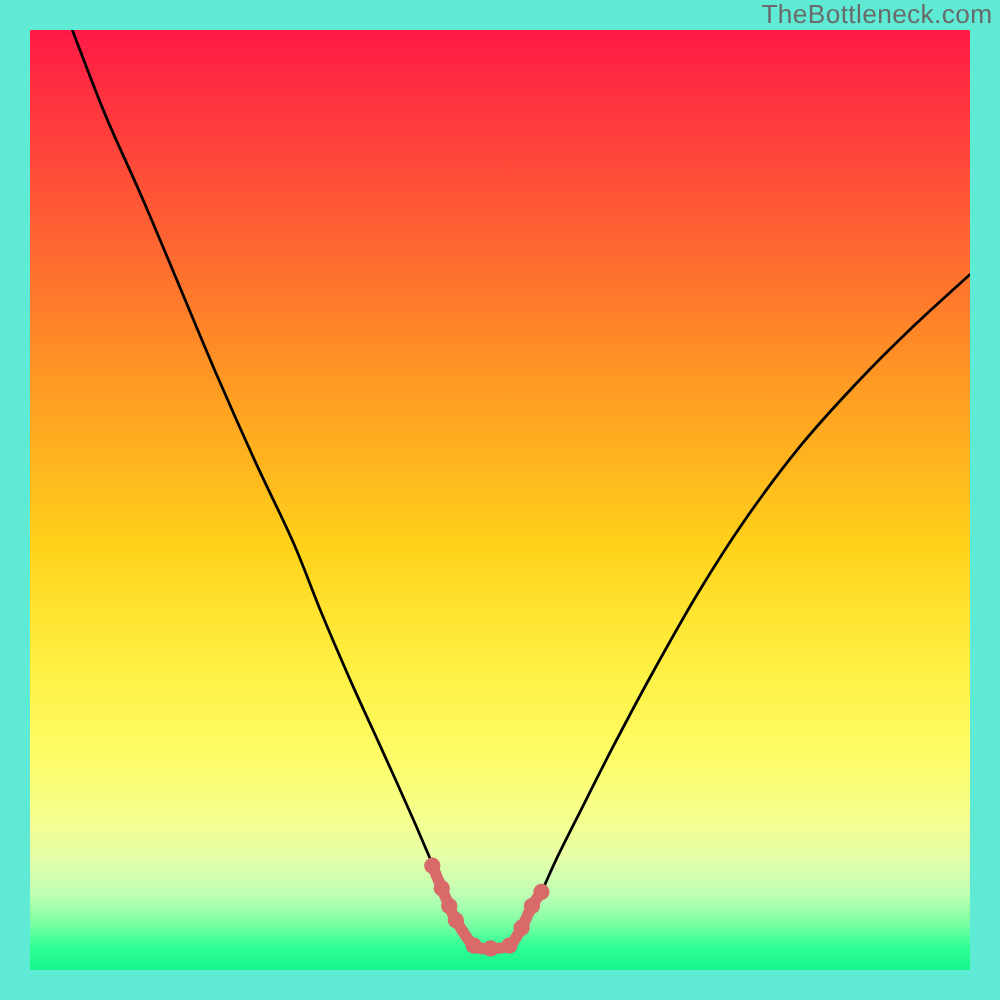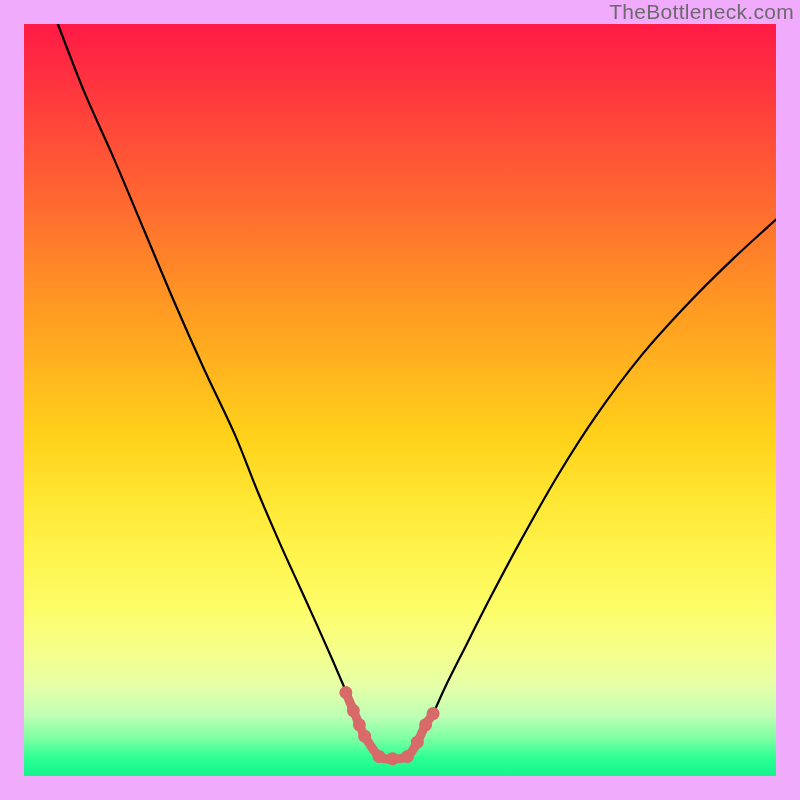--- a/index.html
+++ b/index.html
@@ -10,21 +10,21 @@
     overflow: hidden;
     background: #000;
     font-family: Arial, Helvetica, sans-serif;
   }
   .frame {
     position: absolute;
     top: 0;
     left: 0;
     width: 800px;
     height: 800px;
-    background: #f0abfc;
+    background: #5eead4;
   }
   .plot {
     position: absolute;
     top: 24px;
     left: 24px;
     width: 752px;
     height: 752px;
     overflow: hidden;
   }
   .gradient {

